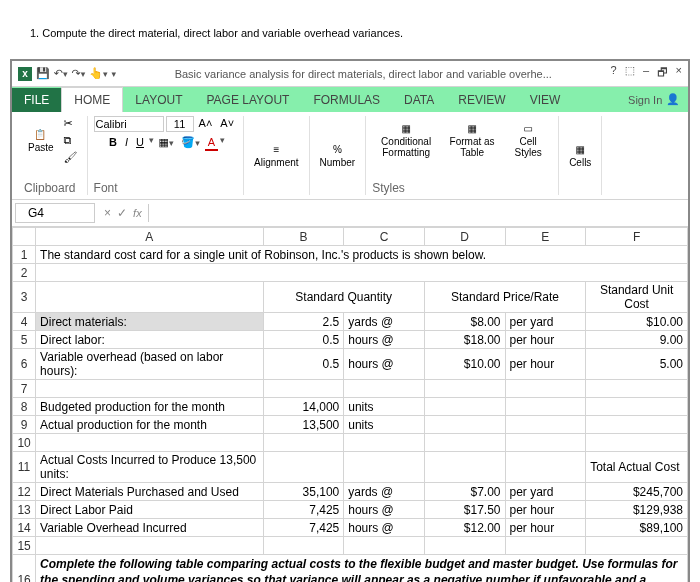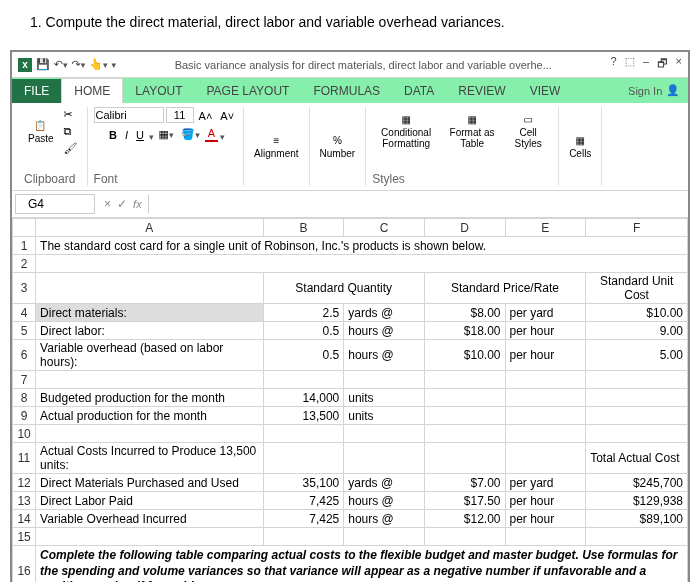--- a/index.html
+++ b/index.html
@@ -1,17 +1,17 @@
 <!DOCTYPE html>
 <html><head>
 <meta charset="utf-8">
 <style>
   * { box-sizing: border-box; margin: 0; padding: 0; }
   body { font-family: Arial, sans-serif; background: #fff; width: 700px; }
-  .question { padding: 14px 30px 20px; font-size: 14px; border-radius: 23px; }
+  .question { padding: 27px 30px 20px; font-size: 11px; border-radius: 23px; }
   .excel-window { border: 2px solid #888; margin: 0 10px; background: #fff; }
   .titlebar { display: flex; align-items: center; background: #fff; border-bottom: 1px solid #d4d4d4; padding: 3px 6px; font-size: 11px; color: #444; }
   .titlebar .qat { display: flex; gap: 4px; align-items: center; }
   .titlebar .qat span { display: inline-block; }
   .excel-logo { width: 14px; height: 14px; background: #217346; color: #fff; font-size: 10px; font-weight: bold; text-align: center; line-height: 14px; }
   .titlebar .filename { flex: 1; text-align: center; color: #555; font-size: 11px; }
   .titlebar .win-controls { display: flex; gap: 8px; font-size: 11px; }
   .ribbon-tabs { display: flex; background: #86efac; font-size: 12px; align-items: center; }
   .ribbon-tabs .tab { padding: 5px 12px; cursor: pointer; color: #444; }
   .ribbon-tabs .tab.file { background: #217346; color: #fff; }
@@ -19,21 +19,21 @@
   .signin { margin-left: auto; padding: 4px 8px; font-size: 11px; display: flex; align-items: center; gap: 4px; color: #555; }
   .ribbon { display: flex; border-bottom: 1px solid #d4d4d4; background: #fff; padding: 4px 6px; font-size: 11px; min-height: 62px; }
   .ribbon-group { display: flex; flex-direction: column; border-right: 1px solid #e0e0e0; padding: 0 6px; }
   .ribbon-group .tools { display: flex; align-items: center; gap: 3px; flex: 1; }
   .ribbon-group .label { font-size: 12px; color: #666; margin-top: 16px; }
   .btn-sm { padding: 1px 3px; font-size: 11px; }
   .btn-big { display: flex; flex-direction: column; align-items: center; padding: 2px 4px; font-size: 10px; gap: 2px; }
   .font-sel { width: 70px; font-size: 11px; border: 1px solid #ccc; padding: 1px; }
   .size-sel { width: 28px; font-size: 11px; border: 1px solid #ccc; padding: 1px; text-align: center; }
   .col-font { display: flex; flex-direction: column; gap: 2px; }
-  .row-font { display: flex; gap: 2px; align-items: flex-end; }
+  .row-font { display: flex; gap: 2px; align-items: flex-start; }
   .namebox-bar { display: flex; border-bottom: 1px solid #d4d4d4; background: #fff; }
   .namebox { width: 80px; border: 1px solid #ccc; font-size: 12px; padding: 2px 12px; margin: 3px; }
   .fx-area { display: flex; align-items: center; padding: 0 6px; gap: 6px; color: #888; font-size: 12px; flex: 1; }
   .fx-area .fx { font-style: italic; font-size: 11px; }
   .fx-input { flex: 1; border: none; border-left: 1px solid #ccc; padding: 2px 6px; font-size: 12px; }
   .sheet { overflow: hidden; }
   table.grid { border-collapse: collapse; width: 100%; font-size: 12px; }
   table.grid th, table.grid td { border: 1px solid #d4d4d4; padding: 1px 4px; height: 18px; }
   table.grid th { background: #fff; font-weight: normal; text-align: center; color: #333; font-size: 12px; }
   table.grid th.rh { width: 22px; background: #fff; }

